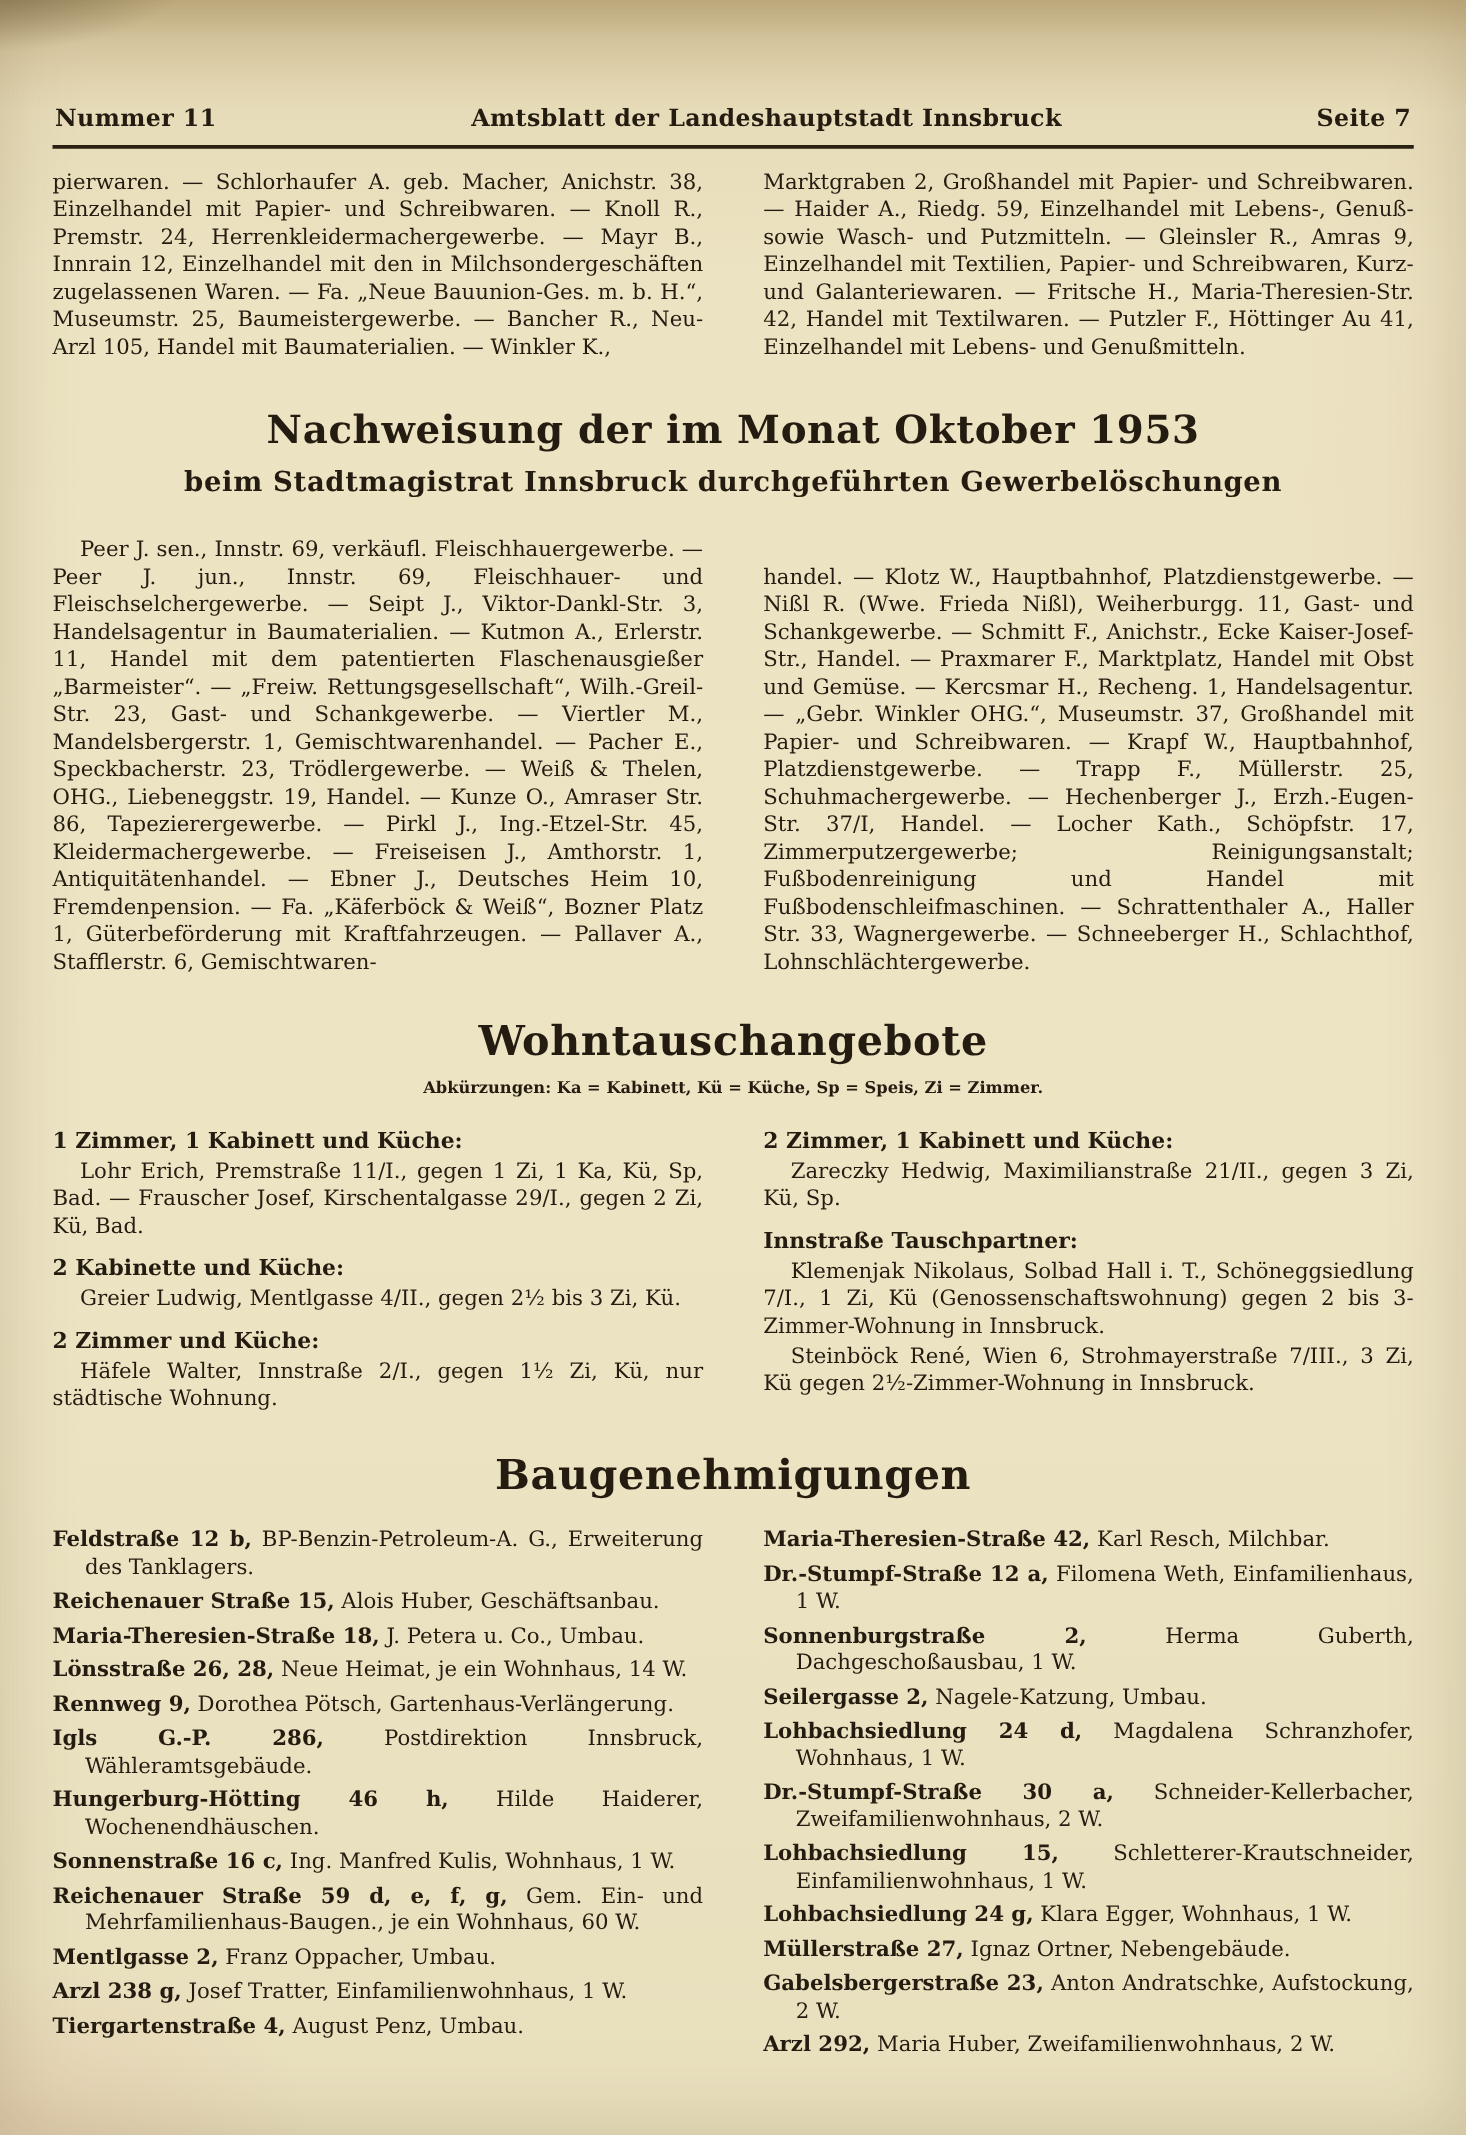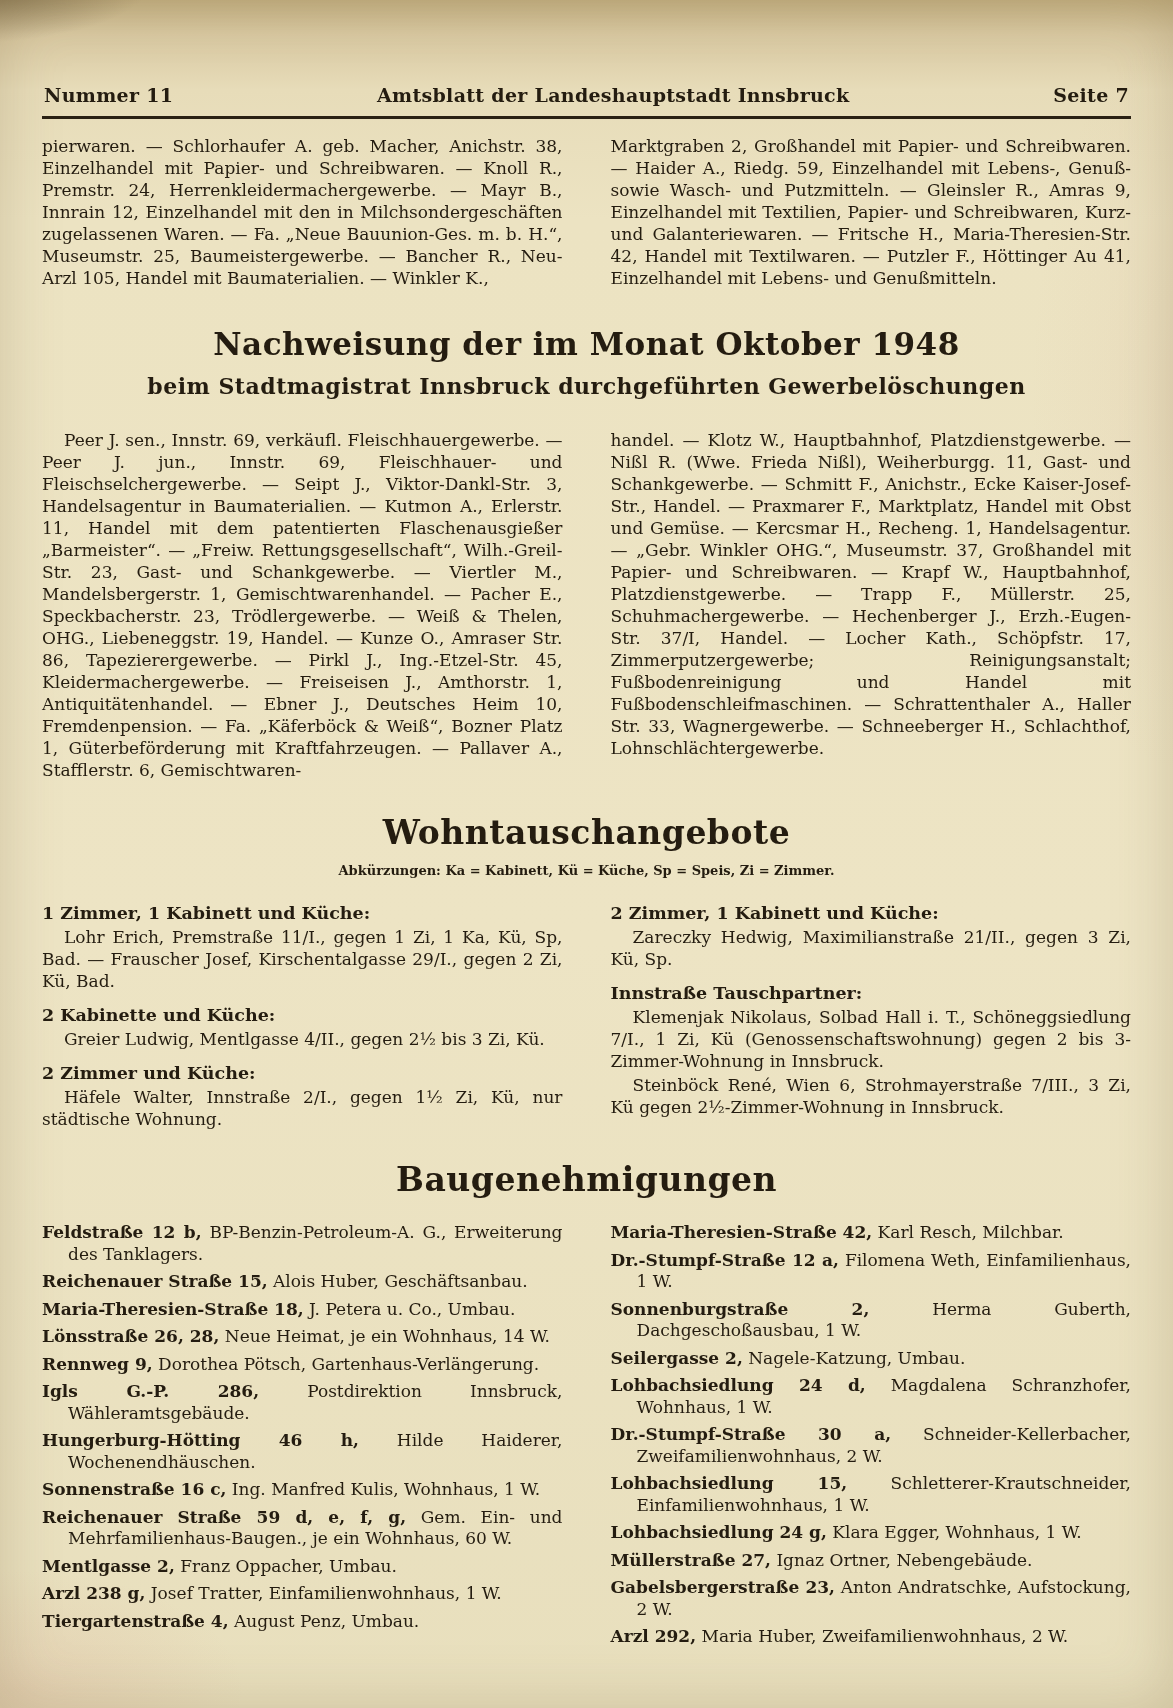--- a/index.html
+++ b/index.html
@@ -27,21 +27,21 @@
   .col{width:533px;}
 
   .bodytext{font-size:17px;line-height:22px;text-align:justify;margin:0;}
   .indent{text-indent:22px;}
 
   .intro{margin-top:16px;}
 
   .sec-title{font-weight:700;text-align:center;margin:0;letter-spacing:.5px;}
   .g-title{margin-top:34px;font-size:31px;line-height:42px;}
   .g-title .l2{font-size:22px;}
-  .g-cols{margin-top:22px;}
+  .g-cols{margin-top:22px;align-items:flex-end;}
 
   .w-title{margin-top:30px;font-size:33px;line-height:44px;}
   .abbrev{margin-top:8px;text-align:center;font-size:13px;font-weight:700;}
   .w-cols{margin-top:14px;}
   .w-head{font-size:17.5px;font-weight:700;margin:13px 0 3px 0;}
   .w-cols .bodytext{margin-bottom:2px;}
   .w-cols .col > :first-child{margin-top:11px;}
 
   .b-title{margin-top:26px;font-size:33px;line-height:44px;}
   .b-cols{margin-top:20px;}
@@ -59,21 +59,21 @@
     <span class="center">Amtsblatt der Landeshauptstadt Innsbruck</span>
     <span>Seite 7</span>
   </div>
 
   <div class="cols intro">
     <p class="bodytext col">pierwaren. — Schlorhaufer A. geb. Macher, Anichstr. 38, Einzelhandel mit Papier- und Schreibwaren. — Knoll R., Premstr. 24, Herrenkleidermachergewerbe. — Mayr B., Innrain 12, Einzelhandel mit den in Milchsondergeschäften zugelassenen Waren. — Fa. „Neue Bauunion-Ges. m. b. H.“, Museumstr. 25, Baumeistergewerbe. — Bancher R., Neu-Arzl 105, Handel mit Baumaterialien. — Winkler K.,</p>
     <p class="bodytext col">Marktgraben 2, Großhandel mit Papier- und Schreibwaren. — Haider A., Riedg. 59, Einzelhandel mit Lebens-, Genuß- sowie Wasch- und Putzmitteln. — Gleinsler R., Amras 9, Einzelhandel mit Textilien, Papier- und Schreibwaren, Kurz- und Galanteriewaren. — Fritsche H., Maria-Theresien-Str. 42, Handel mit Textilwaren. — Putzler F., Höttinger Au 41, Einzelhandel mit Lebens- und Genußmitteln.</p>
   </div>
 
   <h1 class="sec-title g-title">
-    <span style="display:block">Nachweisung der im Monat Oktober 1948</span>
+    <span style="display:block">Nachweisung der im Monat Oktober 1953</span>
     <span style="display:block" class="l2">beim Stadtmagistrat Innsbruck durchgeführten Gewerbelöschungen</span>
   </h1>
 
   <div class="cols g-cols">
     <p class="bodytext col indent">Peer J. sen., Innstr. 69, verkäufl. Fleischhauergewerbe. — Peer J. jun., Innstr. 69, Fleischhauer- und Fleischselchergewerbe. — Seipt J., Viktor-Dankl-Str. 3, Handelsagentur in Baumaterialien. — Kutmon A., Erlerstr. 11, Handel mit dem patentierten Flaschenausgießer „Barmeister“. — „Freiw. Rettungsgesellschaft“, Wilh.-Greil-Str. 23, Gast- und Schankgewerbe. — Viertler M., Mandelsbergerstr. 1, Gemischtwarenhandel. — Pacher E., Speckbacherstr. 23, Trödlergewerbe. — Weiß &amp; Thelen, OHG., Liebeneggstr. 19, Handel. — Kunze O., Amraser Str. 86, Tapezierergewerbe. — Pirkl J., Ing.-Etzel-Str. 45, Kleidermachergewerbe. — Freiseisen J., Amthorstr. 1, Antiquitätenhandel. — Ebner J., Deutsches Heim 10, Fremdenpension. — Fa. „Käferböck &amp; Weiß“, Bozner Platz 1, Güterbeförderung mit Kraftfahrzeugen. — Pallaver A., Stafflerstr. 6, Gemischtwaren-</p>
     <p class="bodytext col">handel. — Klotz W., Hauptbahnhof, Platzdienstgewerbe. — Nißl R. (Wwe. Frieda Nißl), Weiherburgg. 11, Gast- und Schankgewerbe. — Schmitt F., Anichstr., Ecke Kaiser-Josef-Str., Handel. — Praxmarer F., Marktplatz, Handel mit Obst und Gemüse. — Kercsmar H., Recheng. 1, Handelsagentur. — „Gebr. Winkler OHG.“, Museumstr. 37, Großhandel mit Papier- und Schreibwaren. — Krapf W., Hauptbahnhof, Platzdienstgewerbe. — Trapp F., Müllerstr. 25, Schuhmachergewerbe. — Hechenberger J., Erzh.-Eugen-Str. 37/I, Handel. — Locher Kath., Schöpfstr. 17, Zimmerputzergewerbe; Reinigungsanstalt; Fußbodenreinigung und Handel mit Fußbodenschleifmaschinen. — Schrattenthaler A., Haller Str. 33, Wagnergewerbe. — Schneeberger H., Schlachthof, Lohnschlächtergewerbe.</p>
   </div>
 
   <h1 class="sec-title w-title">Wohntauschangebote</h1>
   <p class="abbrev">Abkürzungen: Ka = Kabinett, Kü = Küche, Sp = Speis, Zi = Zimmer.</p>

